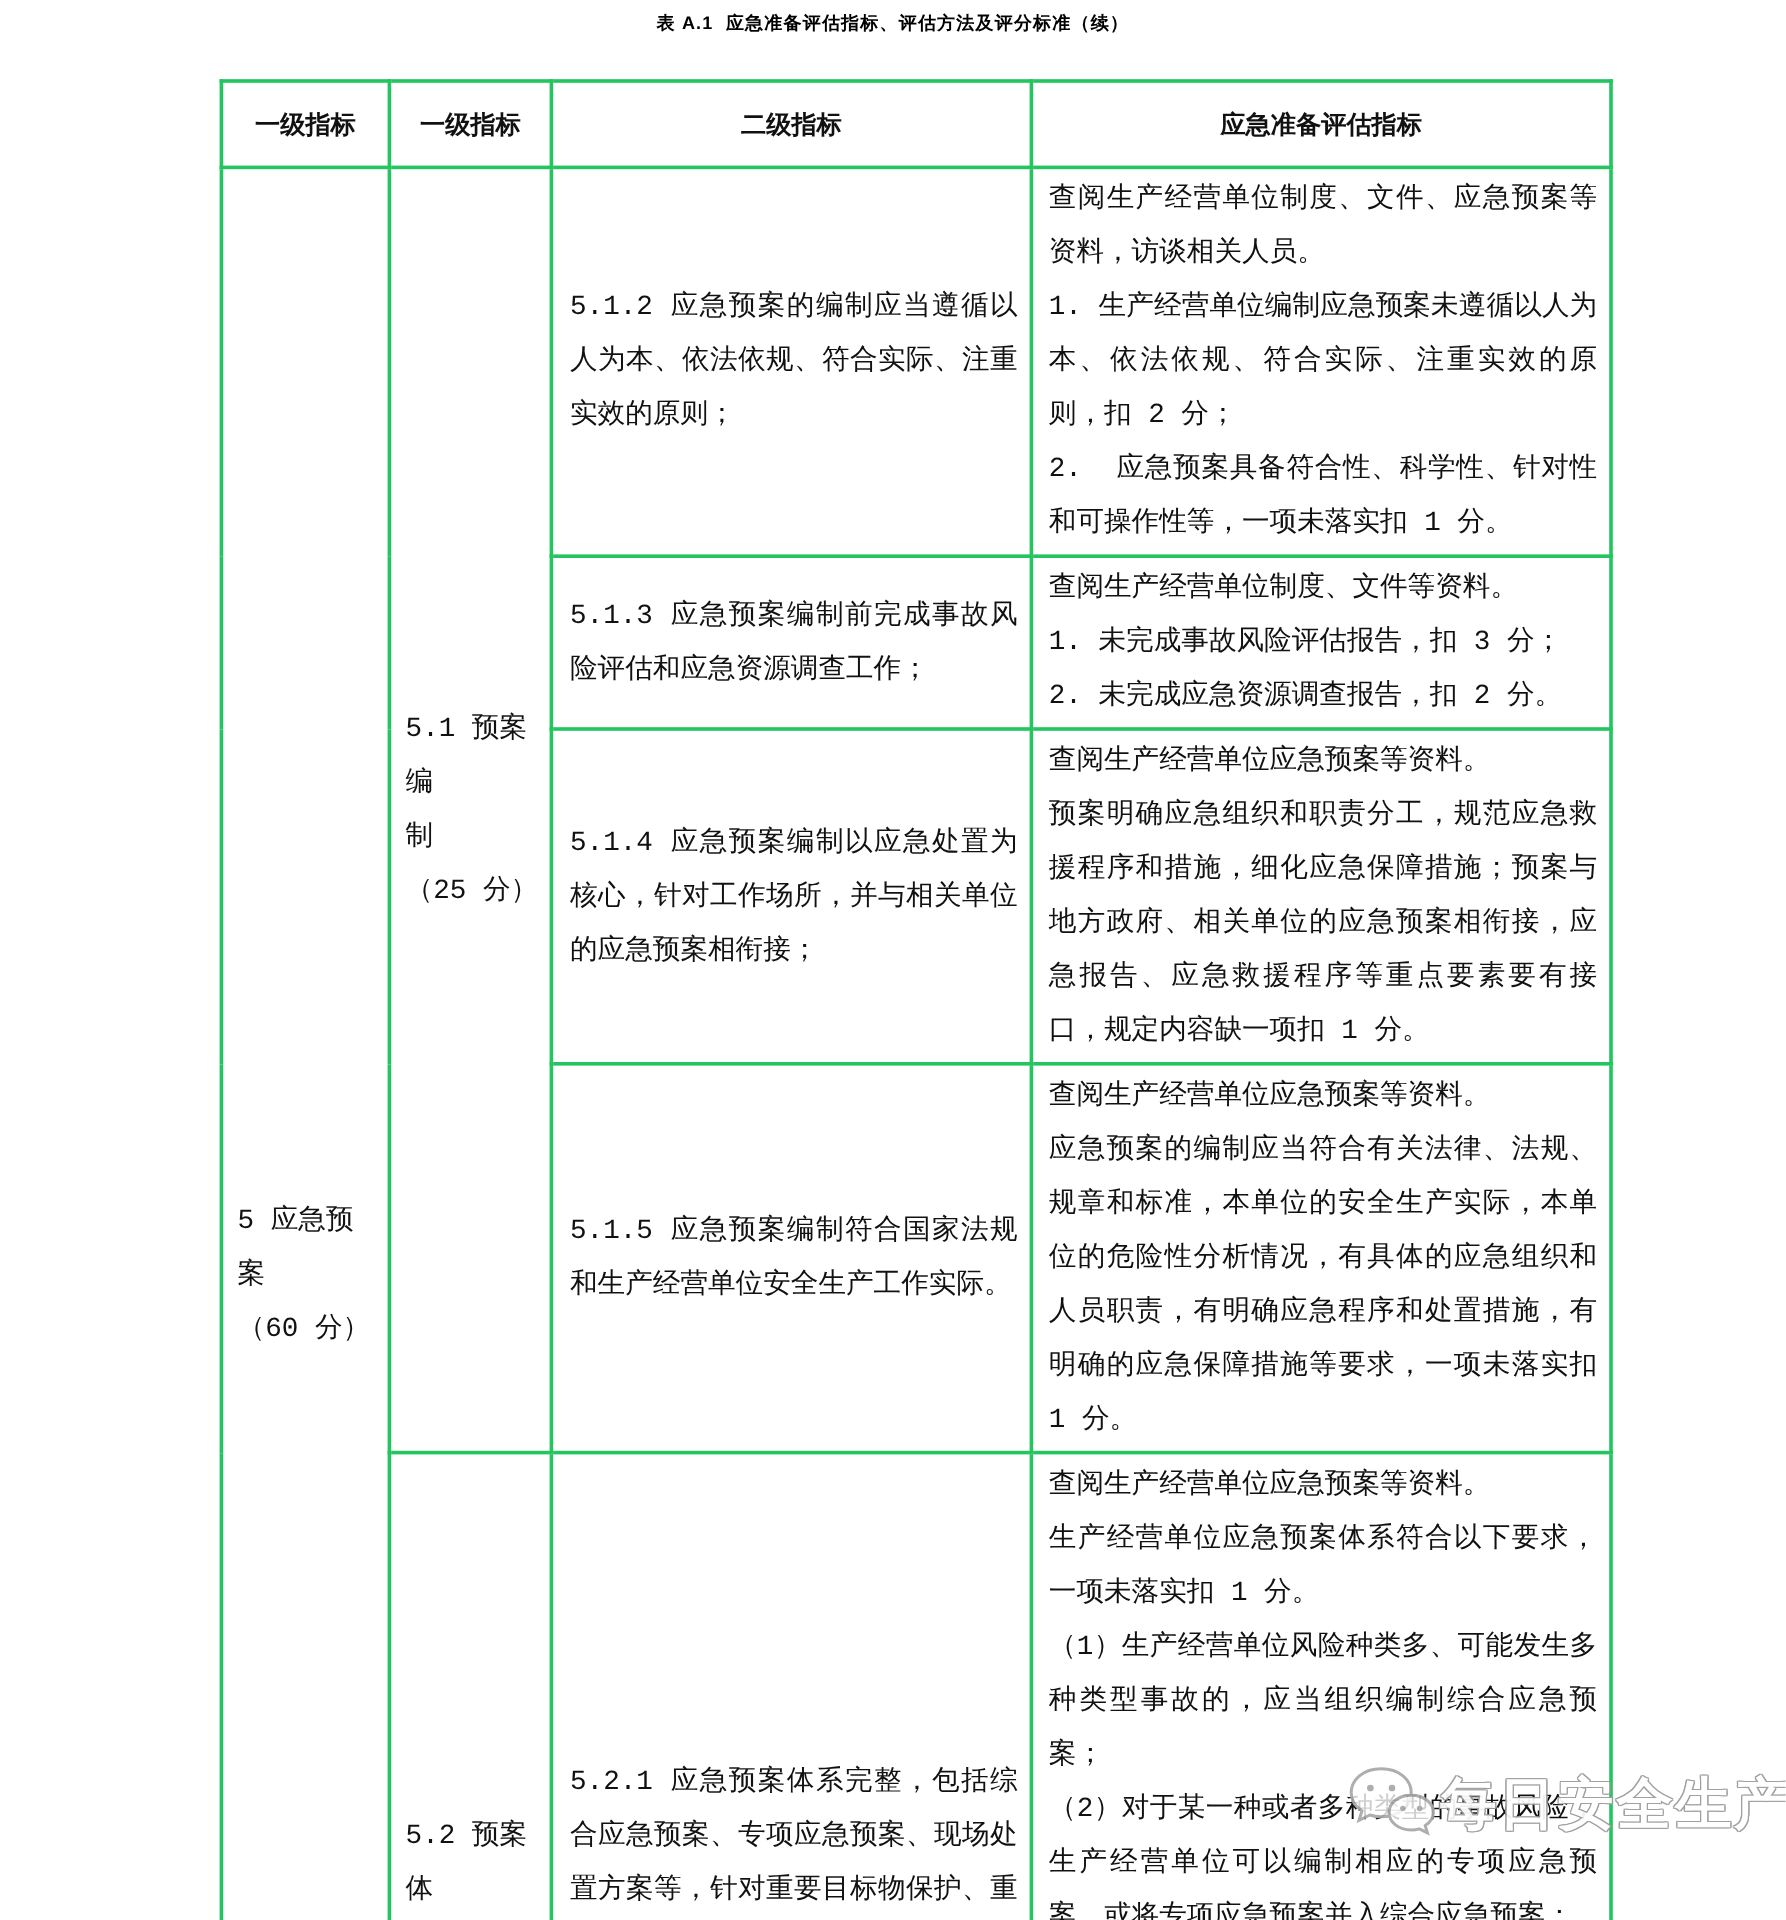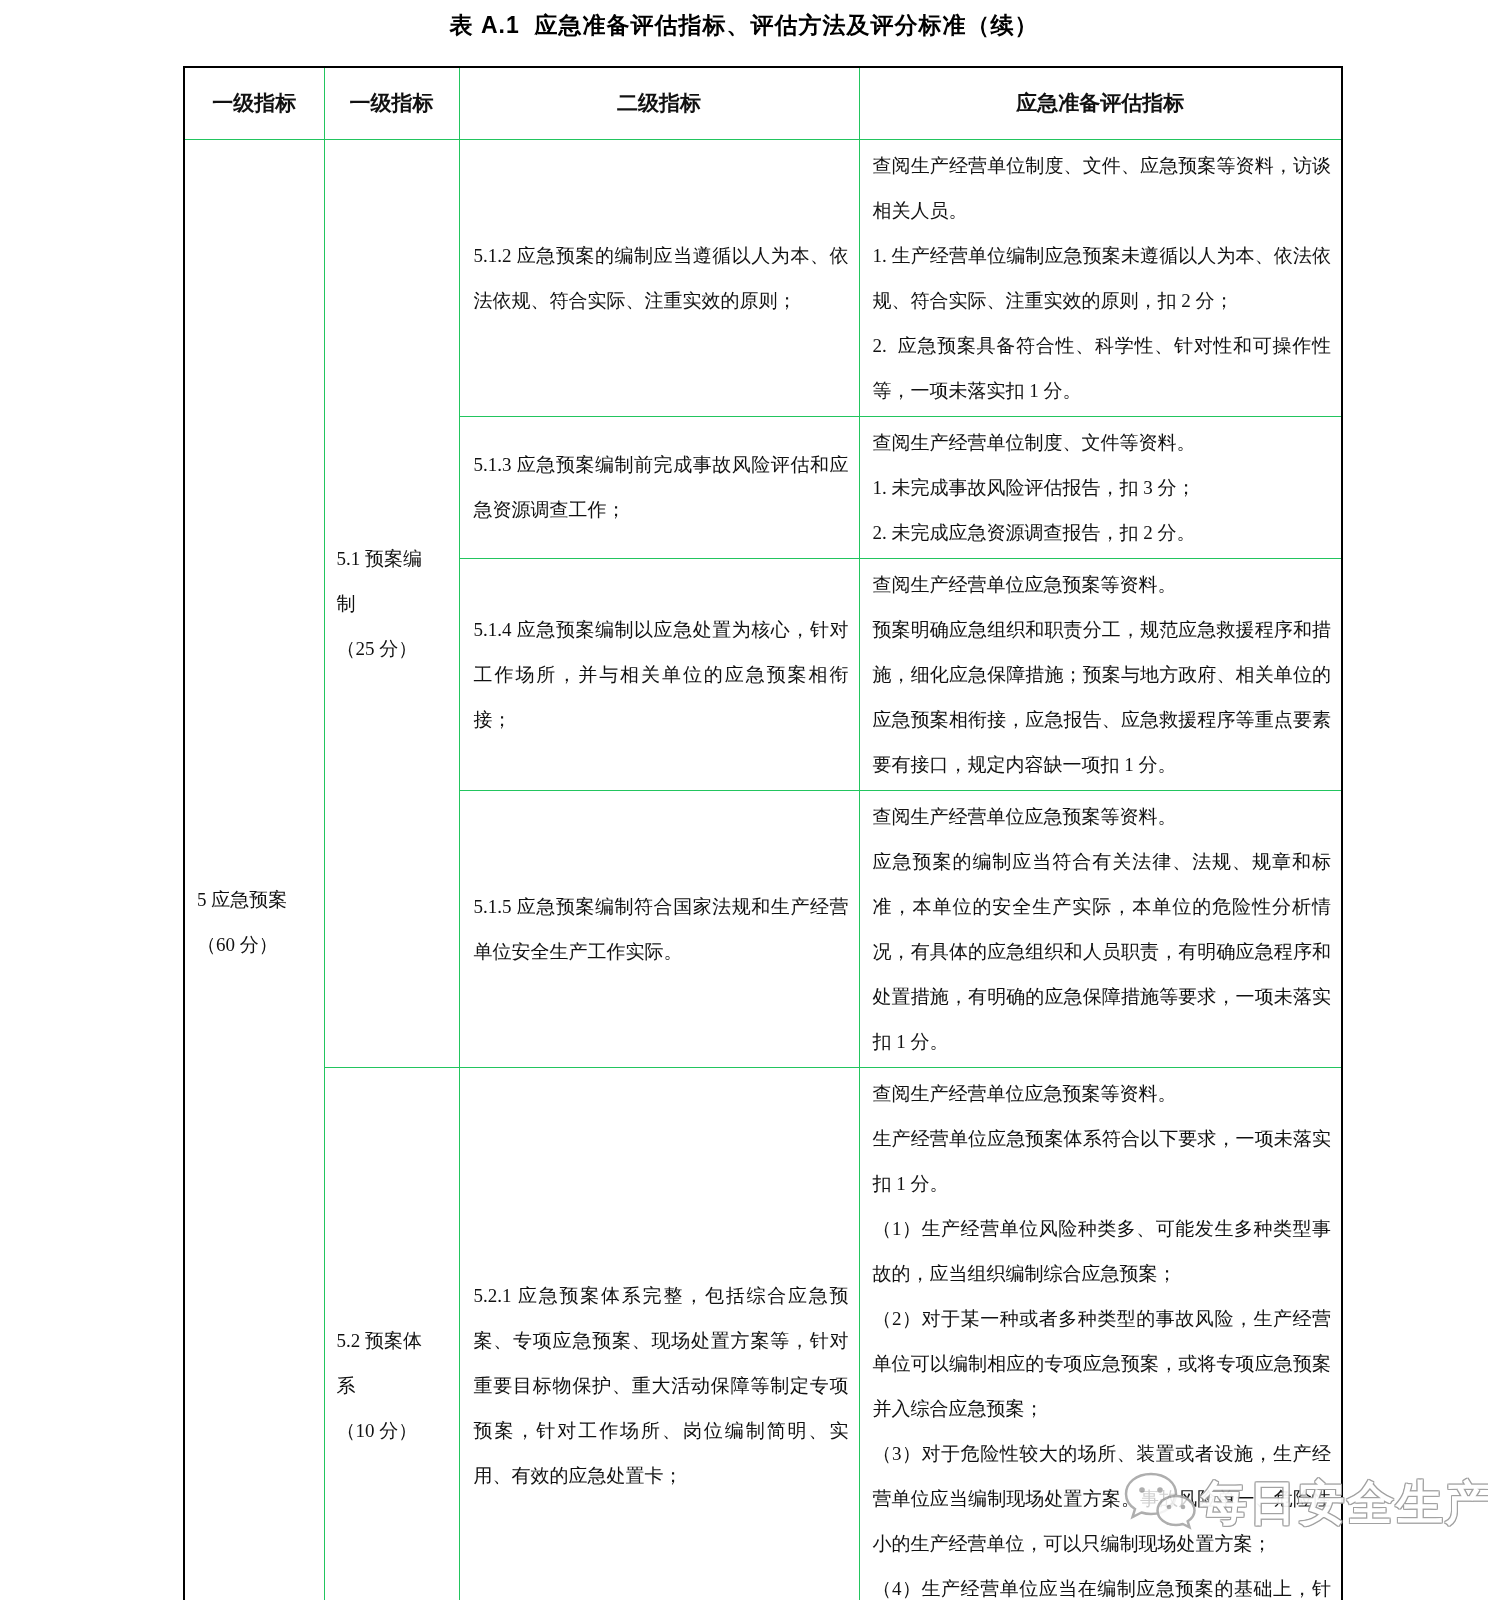--- a/index.html
+++ b/index.html
@@ -3,38 +3,38 @@
 <meta charset="utf-8">
 <style>
   html,body{margin:0;padding:0;background:#ffffff;}
   body{
     width:1488px;height:1600px;position:relative;overflow:hidden;
     font-family:"Liberation Serif","DejaVu Serif",serif;color:#111;
   }
   .doc-title{
     position:absolute;top:10px;left:0;width:1488px;
     text-align:center;font-family:"Liberation Sans","DejaVu Sans",sans-serif;
-    font-weight:700;font-size:23px;letter-spacing:1px;color:#000;
+    font-weight:700;font-size:15px;letter-spacing:1px;color:#000;
     white-space:pre-wrap;
   }
   table.eval-table{
     position:absolute;left:183px;top:66px;width:1158px;
     border-collapse:collapse;table-layout:fixed;
     border:2px solid #000;border-bottom-width:3px;
   }
   .eval-table th,.eval-table td{
-    border:1px solid #22c55e;box-sizing:border-box;margin-left:39px;
+    border:3px solid #22c55e;box-sizing:border-box;margin-left:39px;
   }
   .eval-table th{
     font-family:"Liberation Sans","DejaVu Sans",sans-serif;
     font-weight:700;font-size:21px;text-align:center;vertical-align:middle;
     height:72px;padding:0 4px;
   }
   .eval-table td{
-    font-size:19px;line-height:45px;
+    font-size:23px;line-height:45px;font-family:Liberation Mono, monospace;
   }
   td.c1,td.c2{
     vertical-align:middle;padding:0 6px 0 12px;white-space:pre-wrap;
   }
   td.c3{
     vertical-align:middle;padding:0 10px 0 14px;text-align:justify;
   }
   td.c4{
     vertical-align:top;padding:3px 10px 3px 13px;white-space:pre-wrap;
     text-align:justify;

